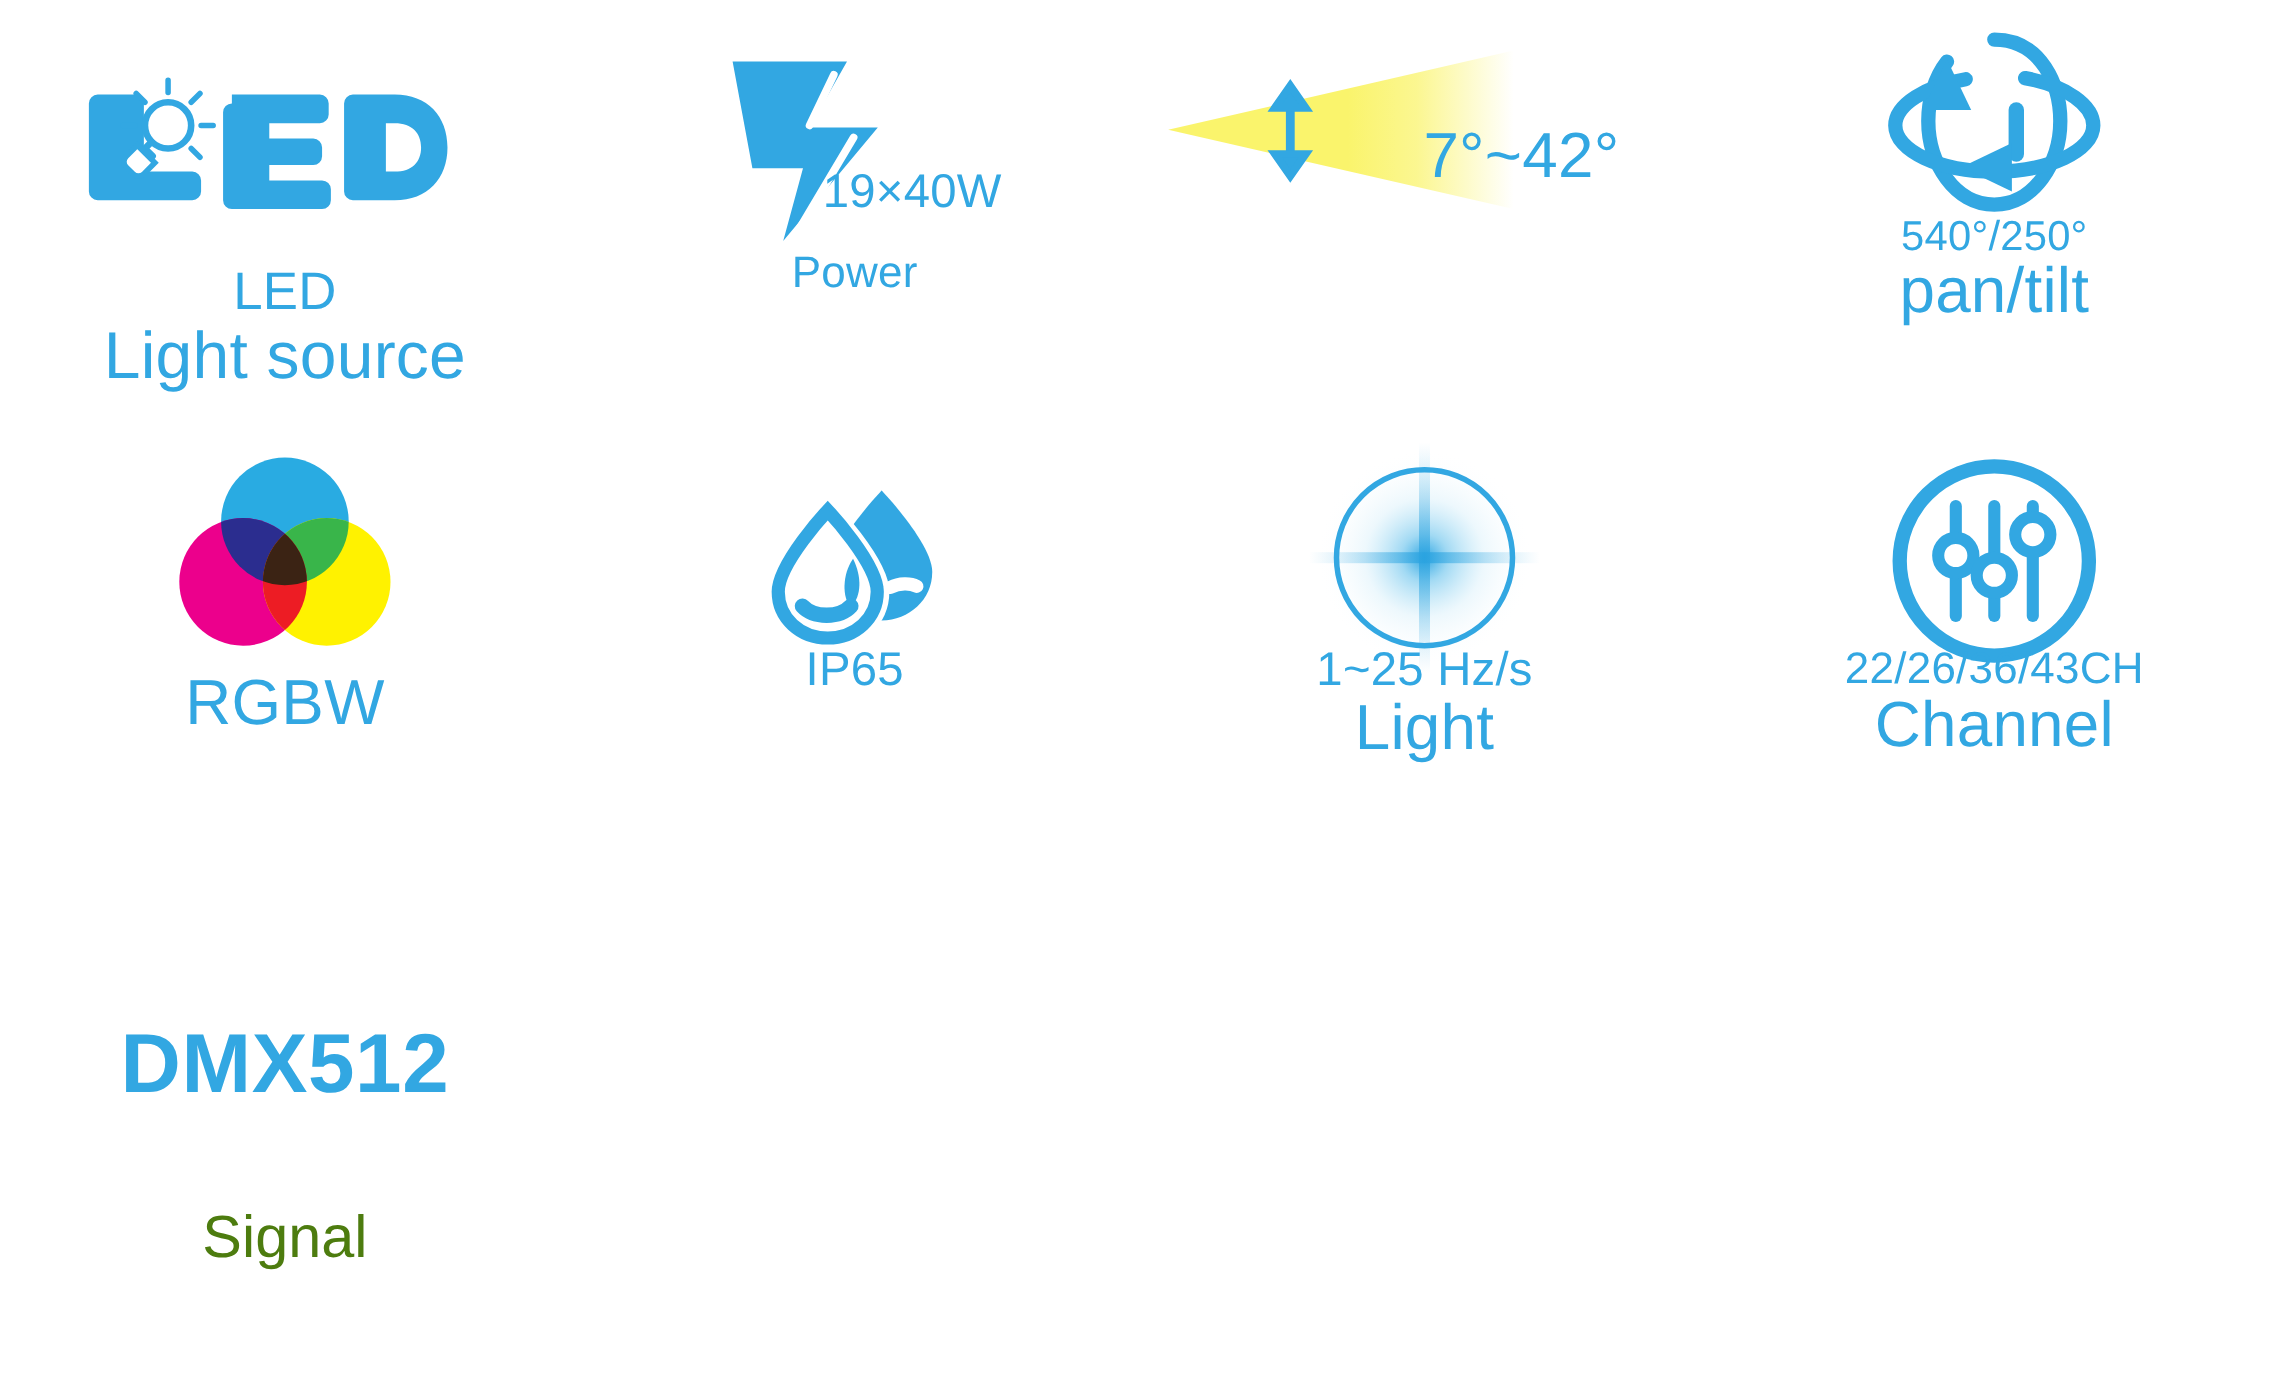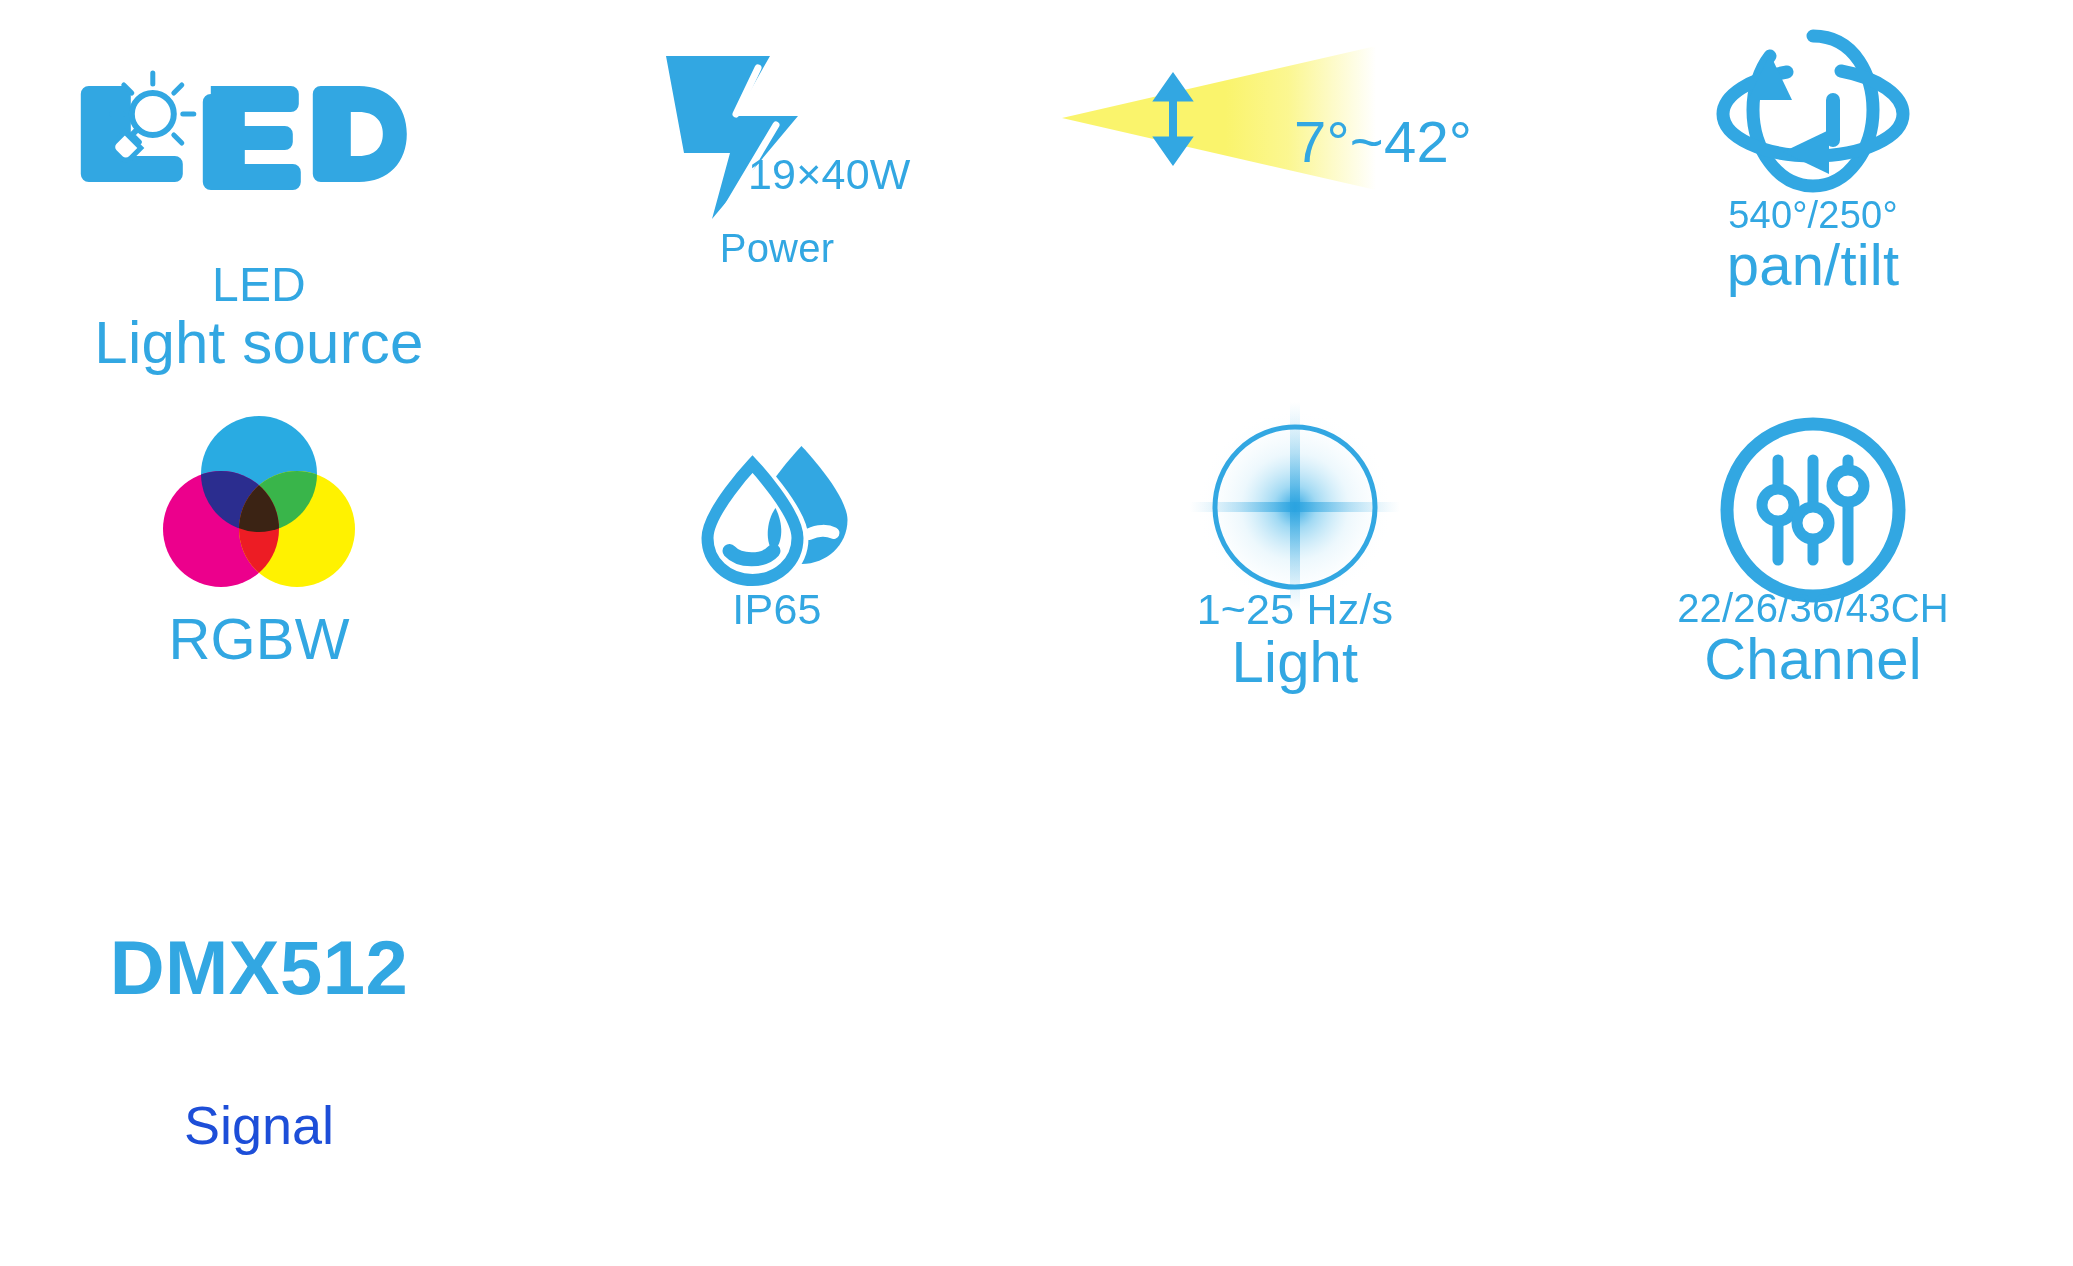--- a/index.html
+++ b/index.html
@@ -46,21 +46,21 @@
     white-space: nowrap;
   }
   .title {
     font-size: 57px;
     color: #32a7e2;
     letter-spacing: 0.2px;
     white-space: nowrap;
   }
 
   
-  .c-led .labels { top: 261px; }
+  .c-led .labels { top: 242px; }
   .c-led .value { font-size: 48px; }
   .c-led .title { font-size: 60px; margin-top: 4px; }
   .led-mark {
     position: absolute;
     left: 50%;
     top: 78px;
     transform: translateX(-54%);
     width: 330px;
     height: 110px;
   }
@@ -177,21 +177,21 @@
   .signal-value {
     font-size: 76px;
     font-weight: bold;
     color: #32a7e2;
     letter-spacing: 0.5px;
     line-height: 1;
   }
   .signal-title {
     margin-top: 92px;
     font-size: 54px;
-    color: #1d4ed8;
+    color: #4d7c0f;
     line-height: 1;
   }
 
   svg { display: block; overflow: visible; }
 </style>
 </head>
 <body>
 
 <div id="page">
 

